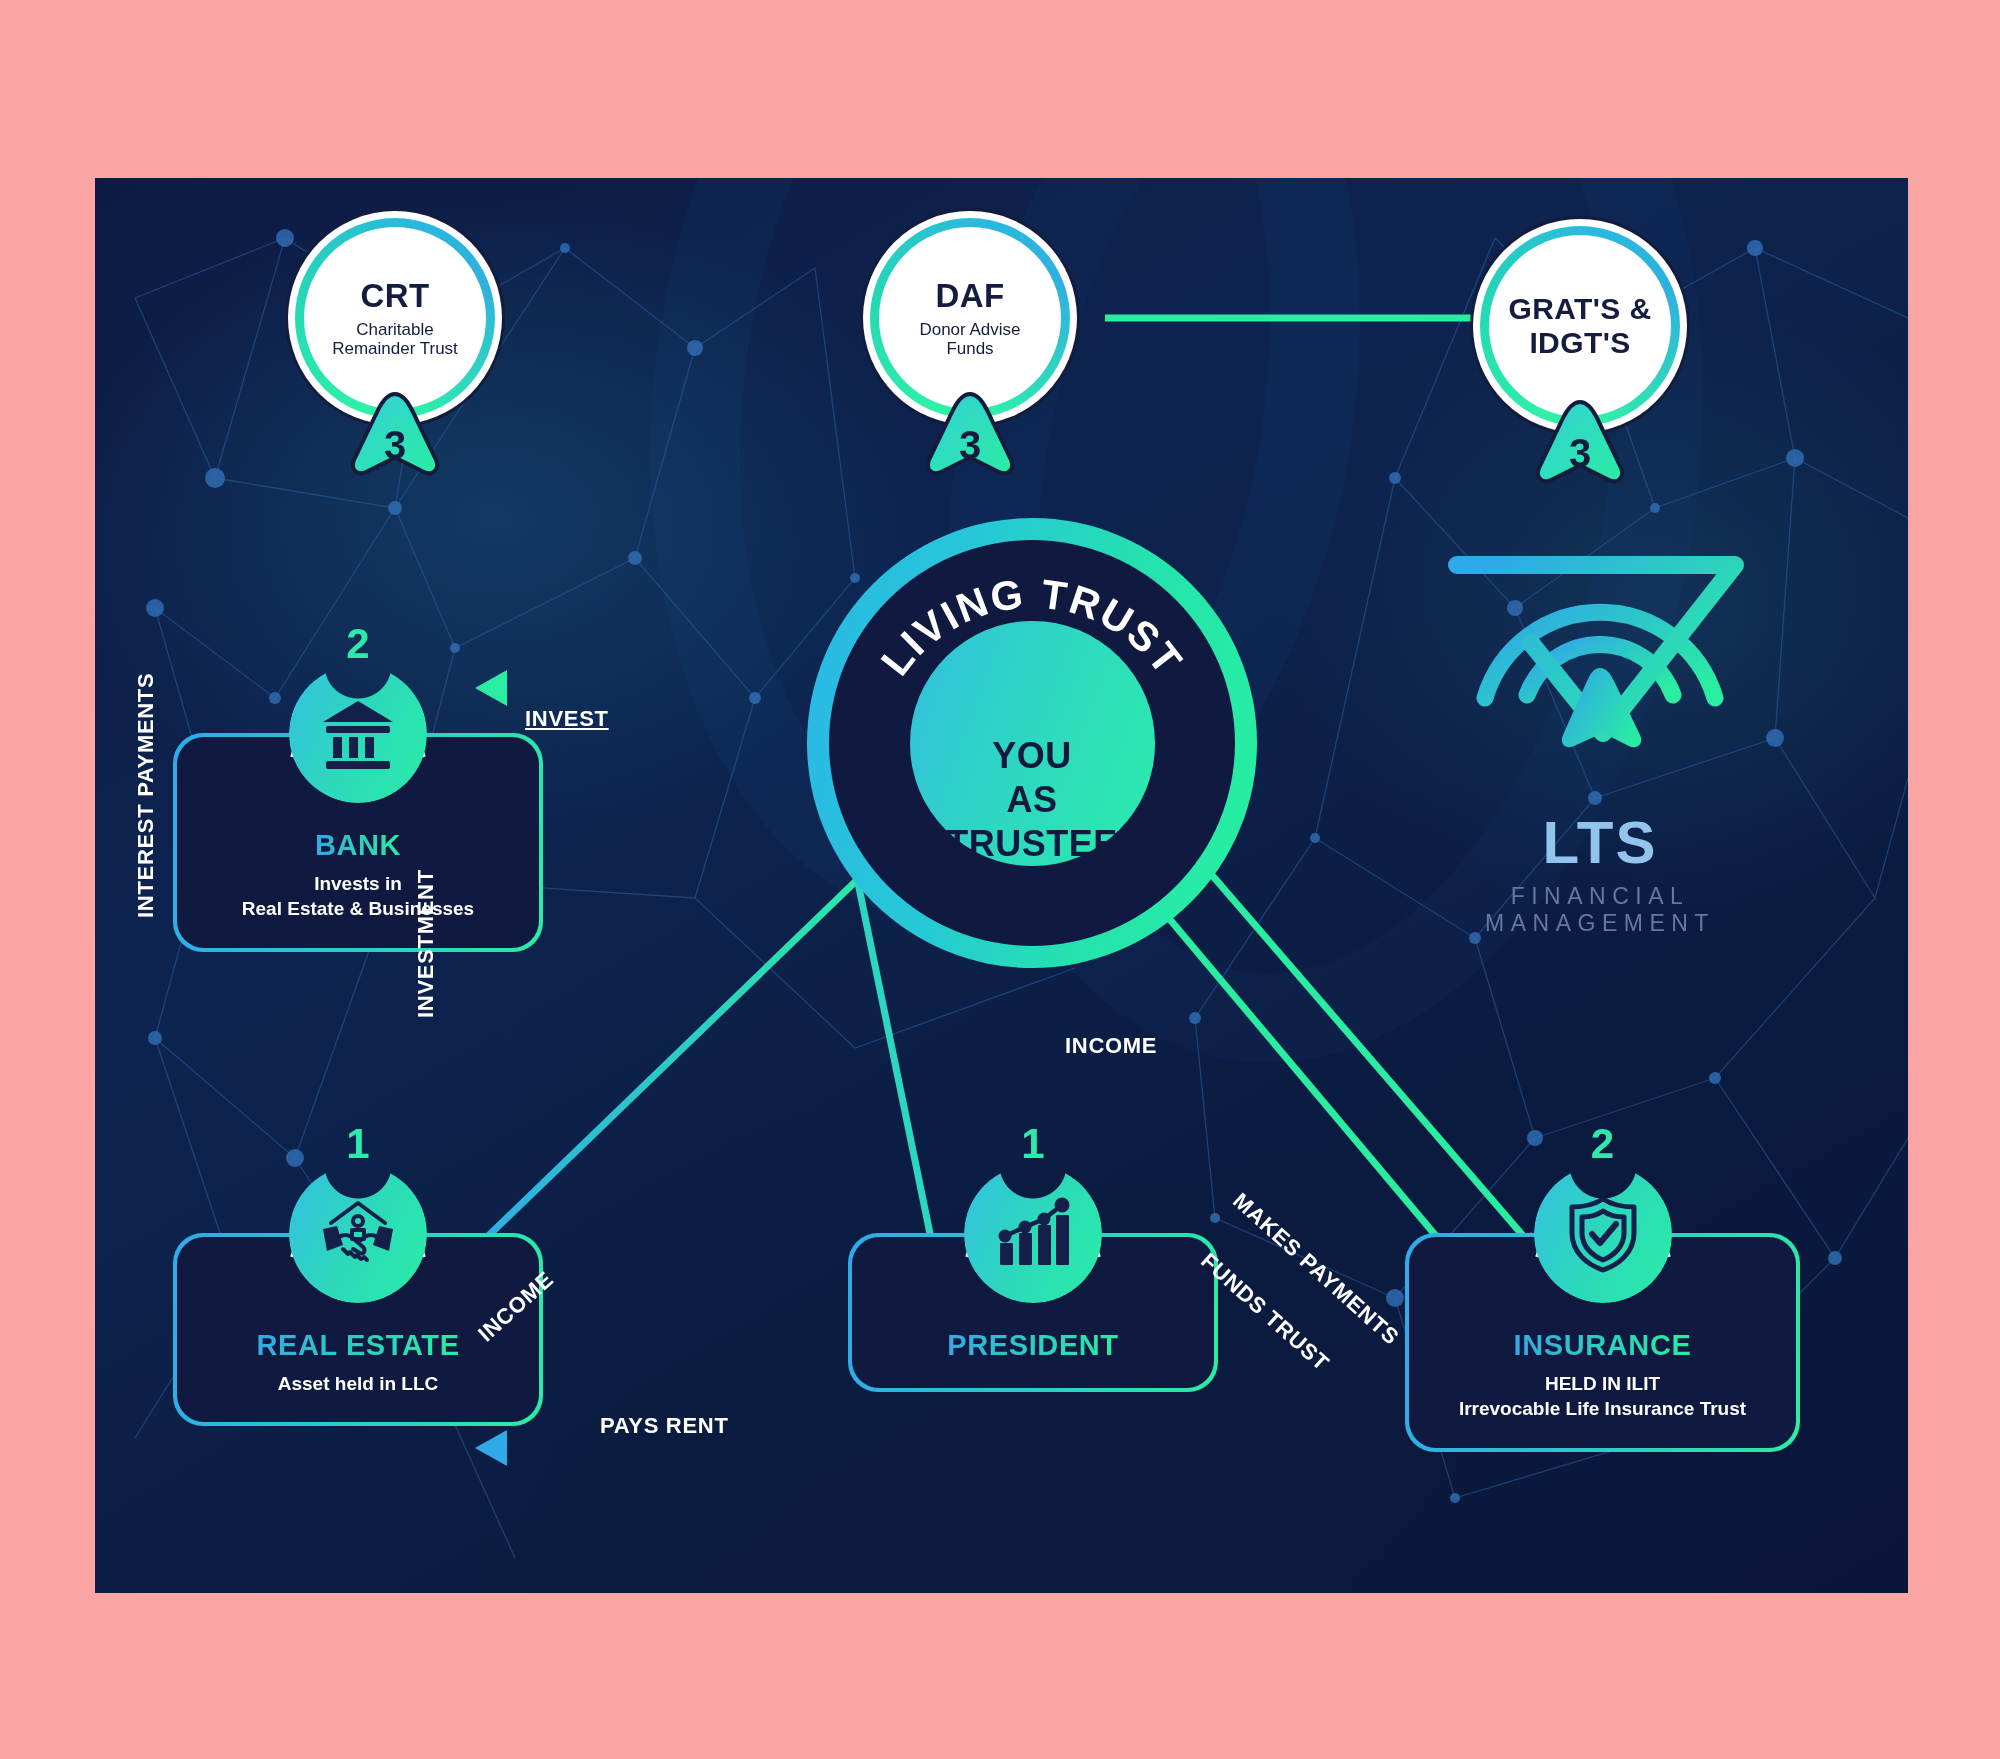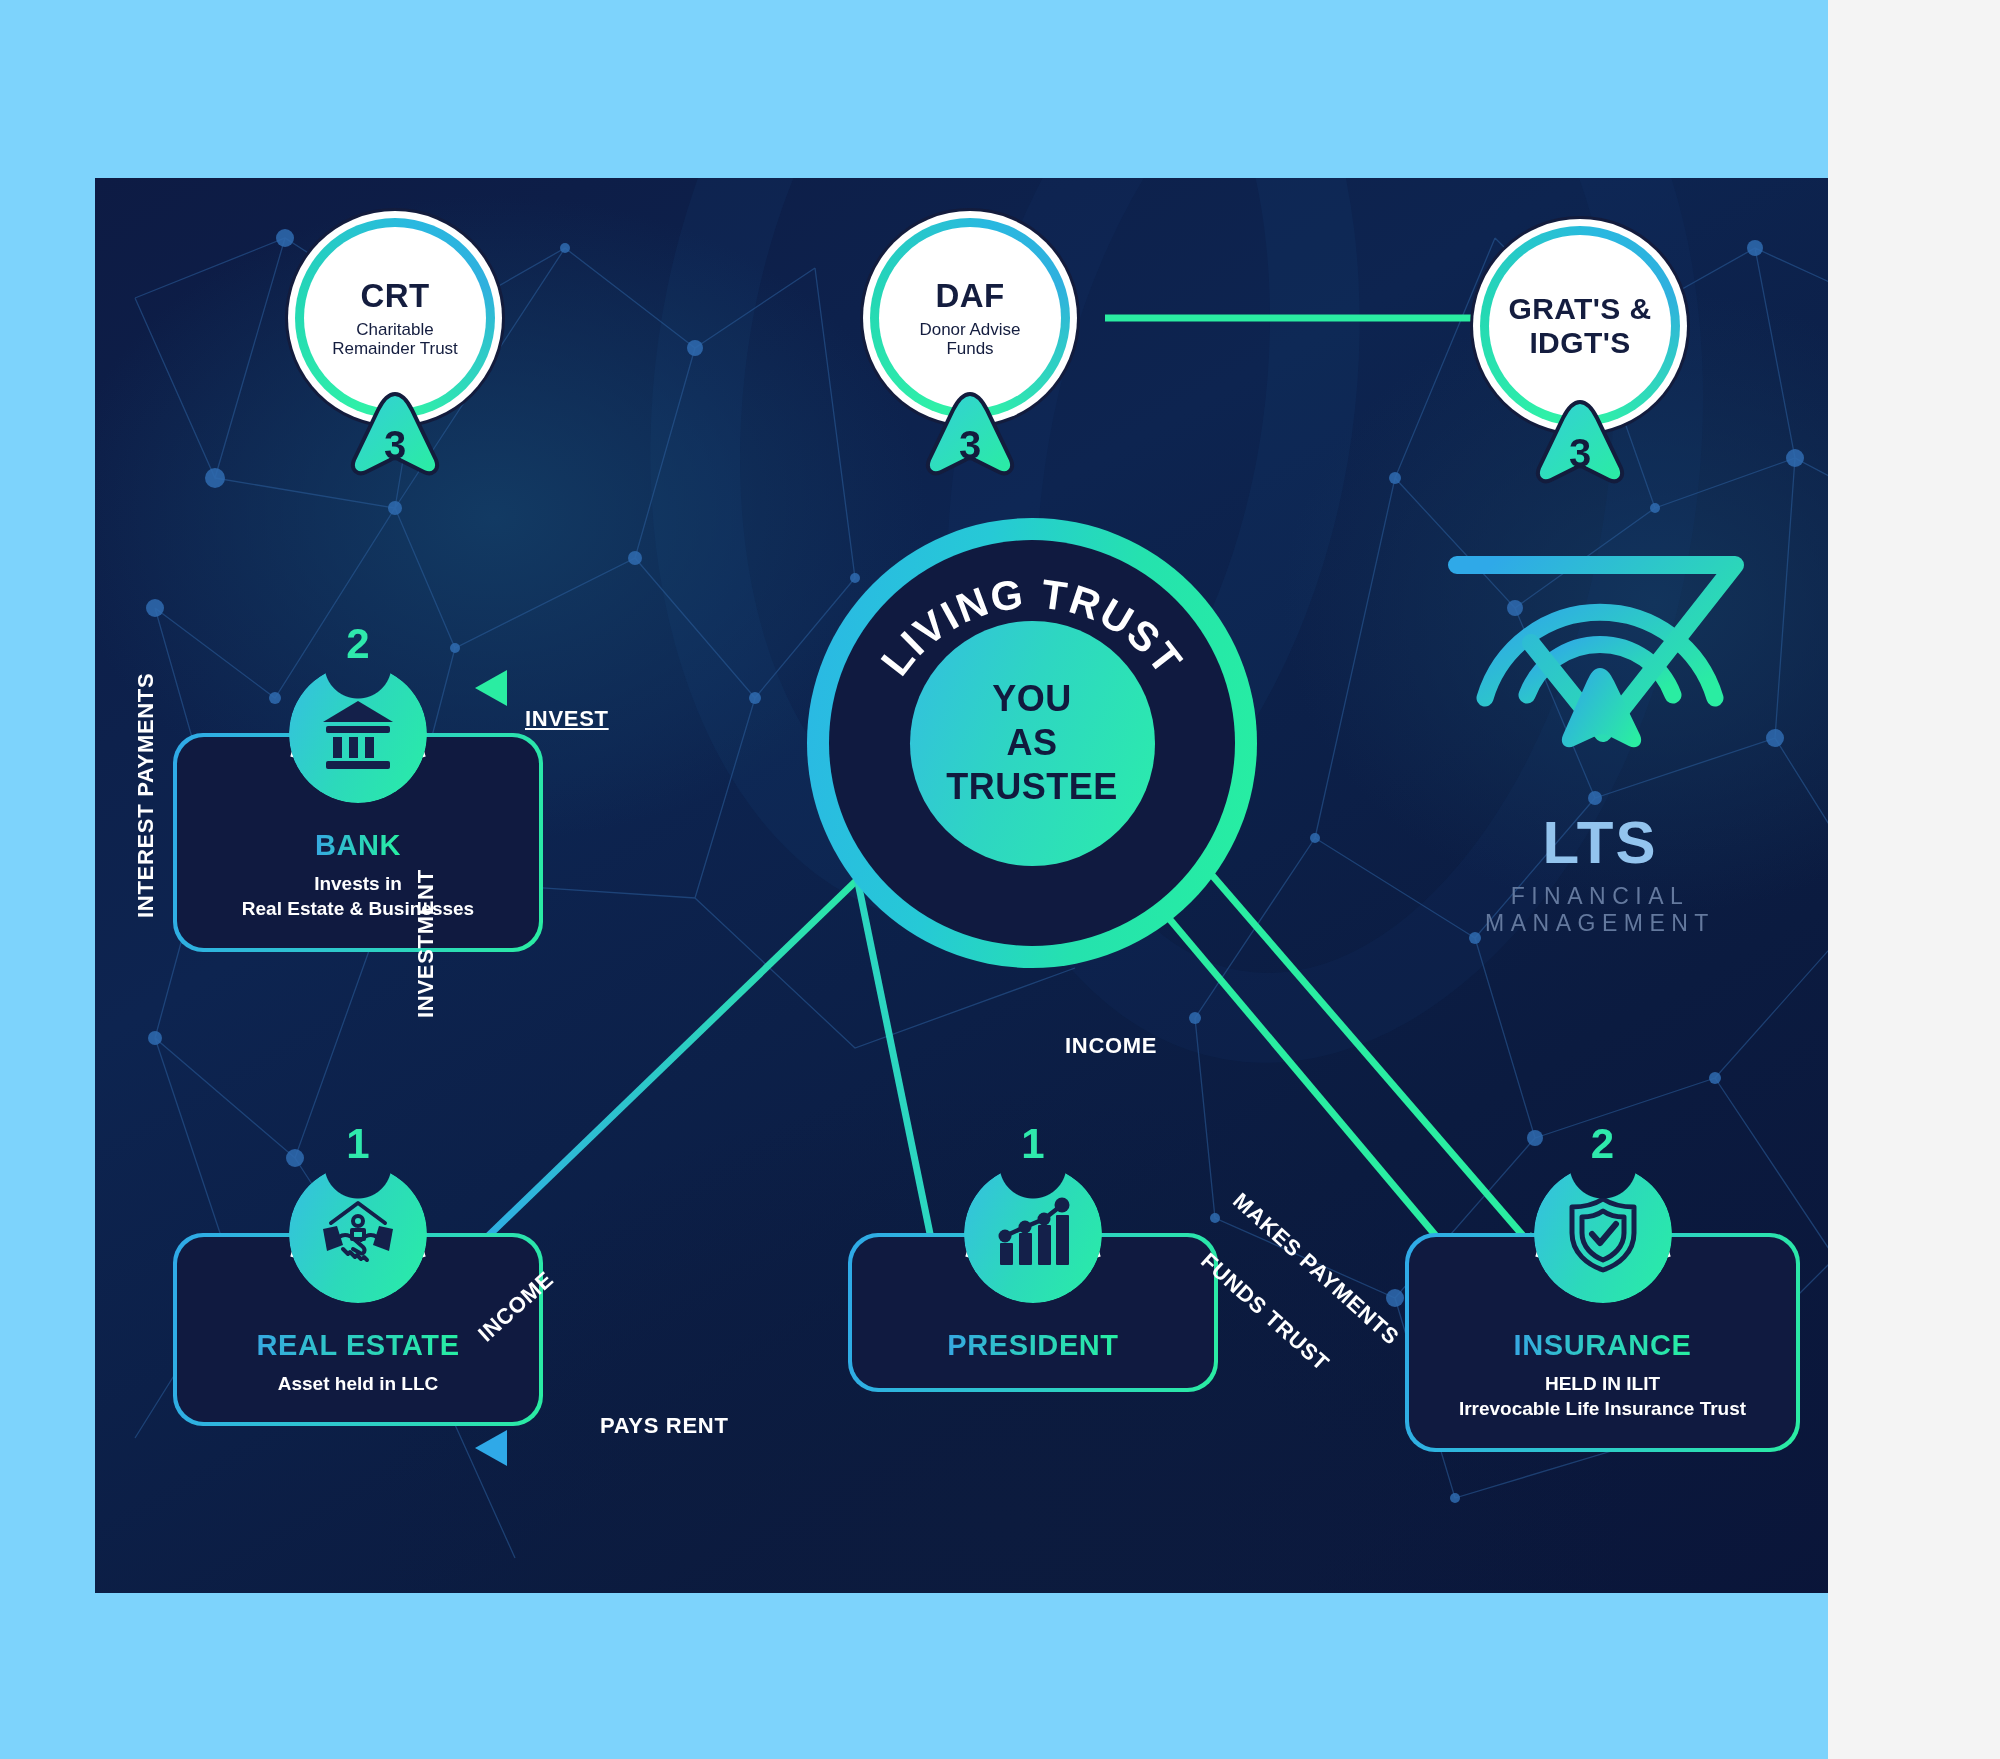--- a/index.html
+++ b/index.html
@@ -1,17 +1,17 @@
 <!DOCTYPE html>
 <html><head>
 <meta charset="utf-8">
 <style>
   html,body{margin:0;padding:0;background:#f4f4f4;}
   body{font-family:"Liberation Sans",sans-serif;}
-  #page{position:relative;width:1828px;height:1759px;background:#7dd3fc;overflow:hidden;}
+  #page{position:relative;width:2000px;height:1759px;background:#fca5a5;overflow:hidden;}
 
   
   #canvas{
     position:absolute;left:95px;top:178px;width:1813px;height:1415px;
     background:
       radial-gradient(ellipse 700px 520px at 22% 24%, #123a63 0%, rgba(18,58,99,0) 62%),
       radial-gradient(ellipse 620px 520px at 86% 30%, #123258 0%, rgba(18,50,88,0) 60%),
       radial-gradient(ellipse 900px 620px at 50% 95%, #0c1b3e 0%, rgba(12,27,62,0) 70%),
       linear-gradient(150deg,#0d1b44 0%,#0d2450 35%,#0b1b40 70%,#0a1539 100%);
     overflow:hidden;
@@ -58,21 +58,21 @@
     background:linear-gradient(100deg,#2bb6e6 0%,#26c9d6 35%,#25e2ae 65%,#27f0a0 100%);
     padding:22px;box-sizing:border-box;
   }
   #trust .navy{
     width:100%;height:100%;border-radius:50%;background:#101a40;
     display:flex;align-items:center;justify-content:center;position:relative;
   }
   #trust .core{
     width:245px;height:245px;border-radius:50%;
     background:linear-gradient(110deg,#33bfe0 0%,#2ed6c2 45%,#2bedaa 100%);
-    display:flex;align-items:center;justify-content:center;
+    display:flex;align-items:flex-end;justify-content:center;
   }
   #trust .coretxt{
     color:#111a3e;font-size:36px;font-weight:bold;line-height:1.22;text-align:center;letter-spacing:.5px;
   }
   .arctext{position:absolute;left:0;top:0;width:450px;height:450px;pointer-events:none;}
   .arctext text{fill:#fff;font-family:"Liberation Sans",sans-serif;font-size:41px;font-weight:bold;letter-spacing:2px;}
 
   
   .card{position:absolute;width:370px;}
   .cardbox{

